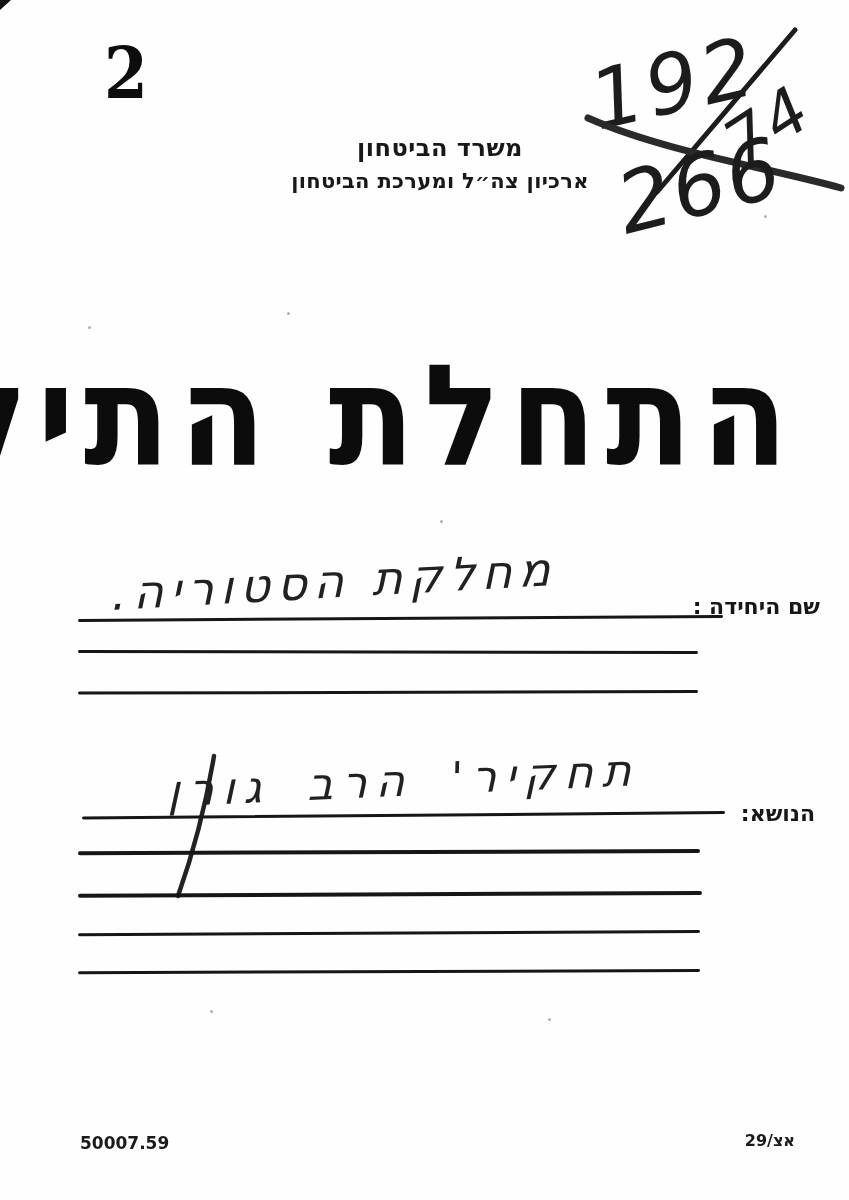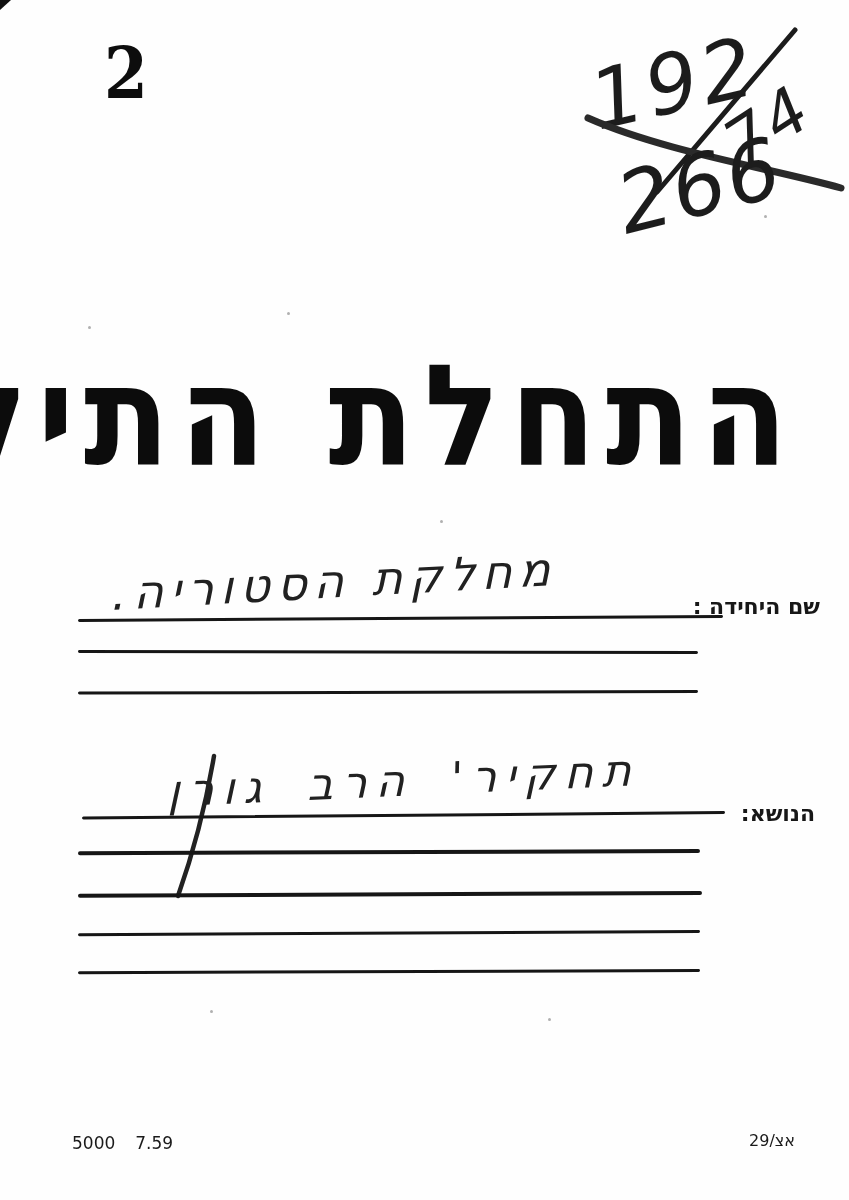--- a/index.html
+++ b/index.html
@@ -66,22 +66,22 @@
   #unit-rule-1{left:78px;top:615px;width:645px;transform:rotate(-0.35deg);}
   #unit-rule-2{left:78px;top:651px;width:620px;transform:rotate(0.1deg);}
   #unit-rule-3{left:78px;top:690px;width:620px;transform:rotate(-0.15deg);}
   #subject-rule-1{left:82px;top:811px;width:643px;transform:rotate(-0.5deg);}
   #subject-rule-2{left:78px;top:849px;width:622px;height:4px;transform:rotate(-0.2deg);}
   #subject-rule-3{left:78px;top:891px;width:624px;height:4px;transform:rotate(-0.25deg);}
   #subject-rule-4{left:78px;top:930px;width:622px;transform:rotate(-0.3deg);}
   #subject-rule-5{left:78px;top:969px;width:622px;transform:rotate(-0.2deg);}
 
   
-  #footer-left{left:72px;top:1133px;font-size:17px;font-weight:normal;display:flex;gap:20px;color:#1a1a1a;}
-  #footer-form-code{right:54px;top:1131px;font-size:16px;font-weight:normal;color:#1a1a1a;}
+  #footer-left{left:80px;top:1133px;font-size:17px;font-weight:bold;display:flex;color:#1a1a1a;}
+  #footer-form-code{right:54px;top:1131px;font-size:16px;font-weight:bold;color:#1a1a1a;}
 
   
   .ink-svg{position:absolute;pointer-events:none;}
   #file-number-annotation{left:560px;top:18px;width:289px;height:232px;}
   #subject-stroke-svg{left:150px;top:740px;width:120px;height:180px;}
   .ink-text{
     font-family:"DejaVu Sans",sans-serif;
     font-style:italic;font-weight:500;
     fill:#1c1c1c;
   }
@@ -99,20 +99,24 @@
   <div id="page-number" class="abs">2</div>
 
   <svg id="file-number-annotation" class="ink-svg" viewBox="560 18 289 232">
     <text class="ink-text" x="598" y="130" font-size="82" letter-spacing="4" transform="rotate(-13 598 130)">192</text>
     <path d="M 795,30 L 657,192" stroke="#1c1c1c" stroke-width="5" stroke-linecap="round" fill="none"></path>
     <text class="ink-text" x="743" y="168" font-size="64" letter-spacing="3" transform="rotate(-33 743 168)">74</text>
     <path d="M 588,118 C 665,152 770,168 841,188" stroke="#2a2a2a" stroke-width="7" stroke-linecap="round" fill="none"></path>
     <text class="ink-text" x="626" y="234" font-size="84" letter-spacing="2" transform="rotate(-14 626 234)">266</text>
   </svg>
 
+  <div id="org-header" class="abs heb">
+    <div id="org-line1">משרד הביטחון</div>
+    <div id="org-line2">ארכיון צה״ל ומערכת הביטחון</div>
+  </div>
 
   <div id="document-title" class="abs heb">התחלת התיק</div>
 
   <div id="unit-field-label" class="abs heb field-label">שם היחידה :</div>
   <div id="unit-field-value" class="abs heb handwriting">מחלקת הסטוריה.</div>
   <div id="unit-rule-1" class="rule-line"></div>
   <div id="unit-rule-2" class="rule-line"></div>
   <div id="unit-rule-3" class="rule-line"></div>
 
   <div id="subject-field-label" class="abs heb field-label">הנושא:</div>

